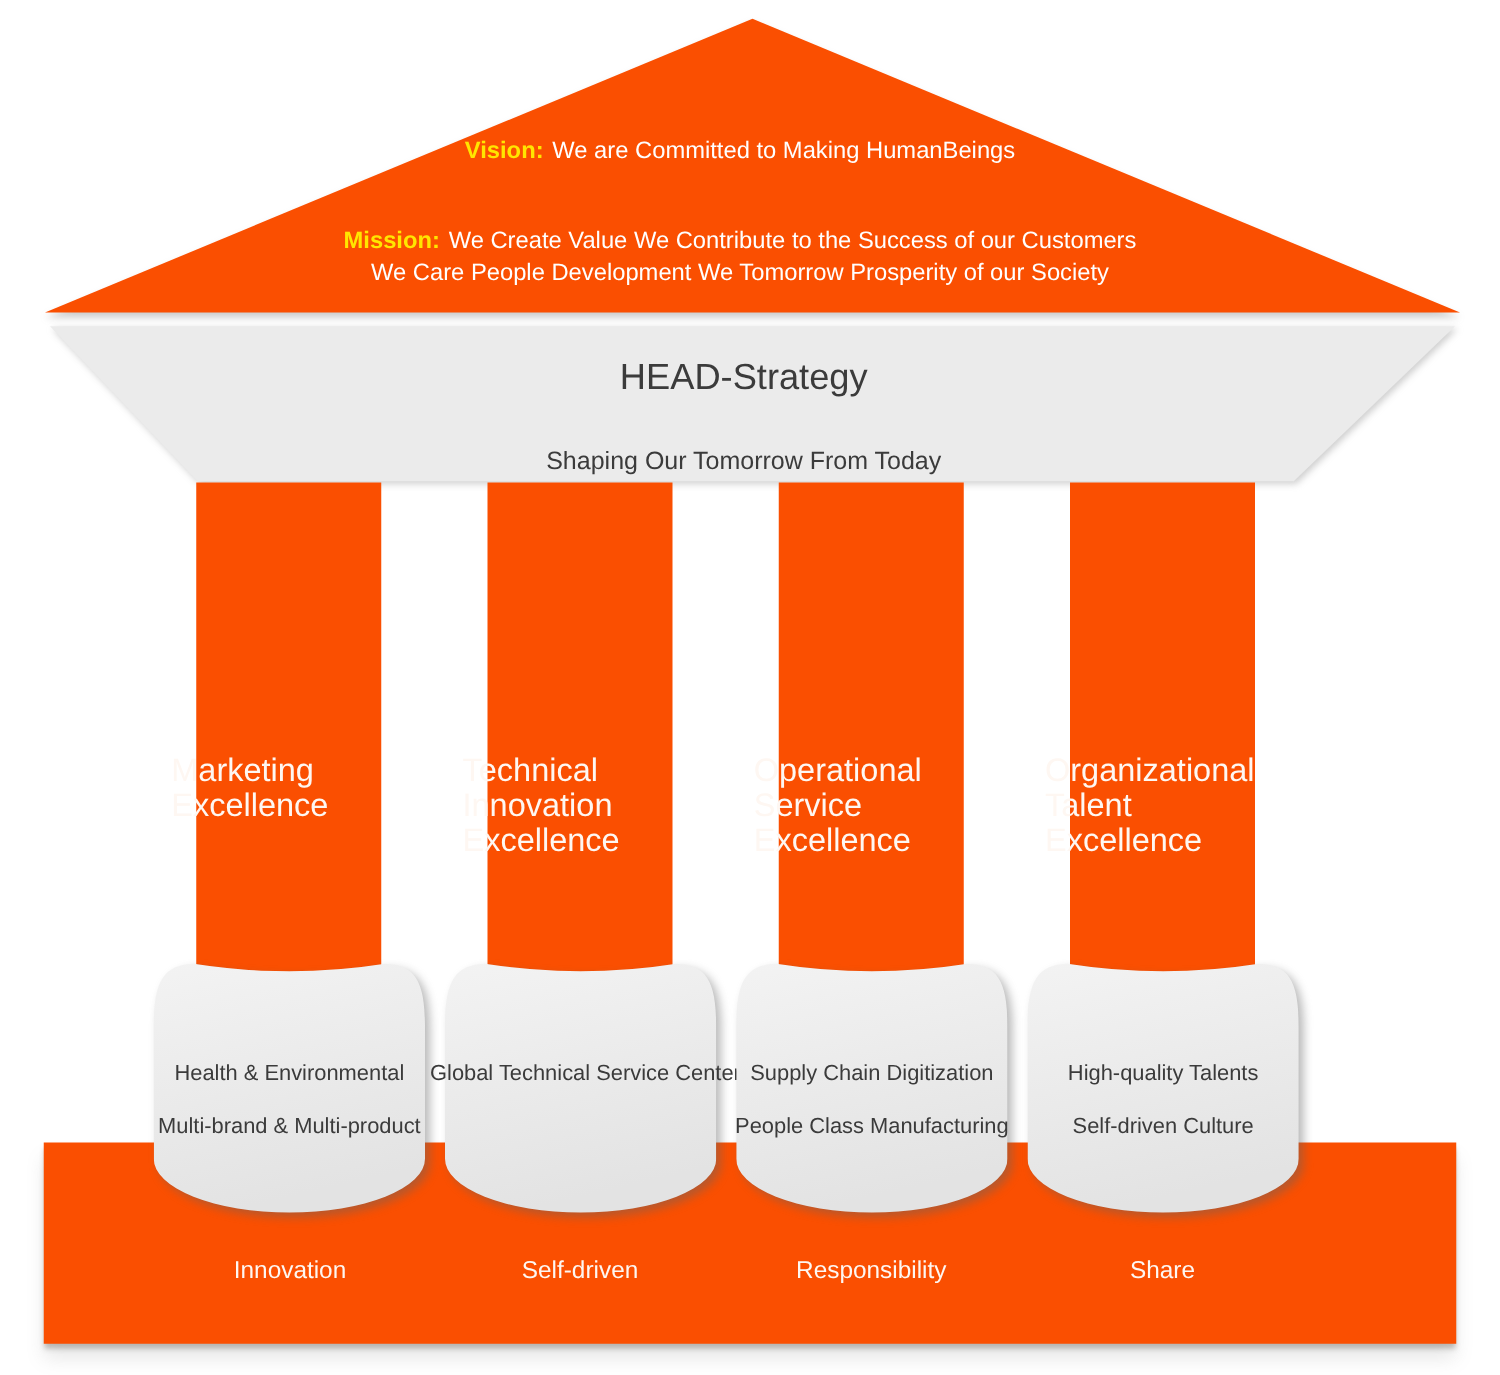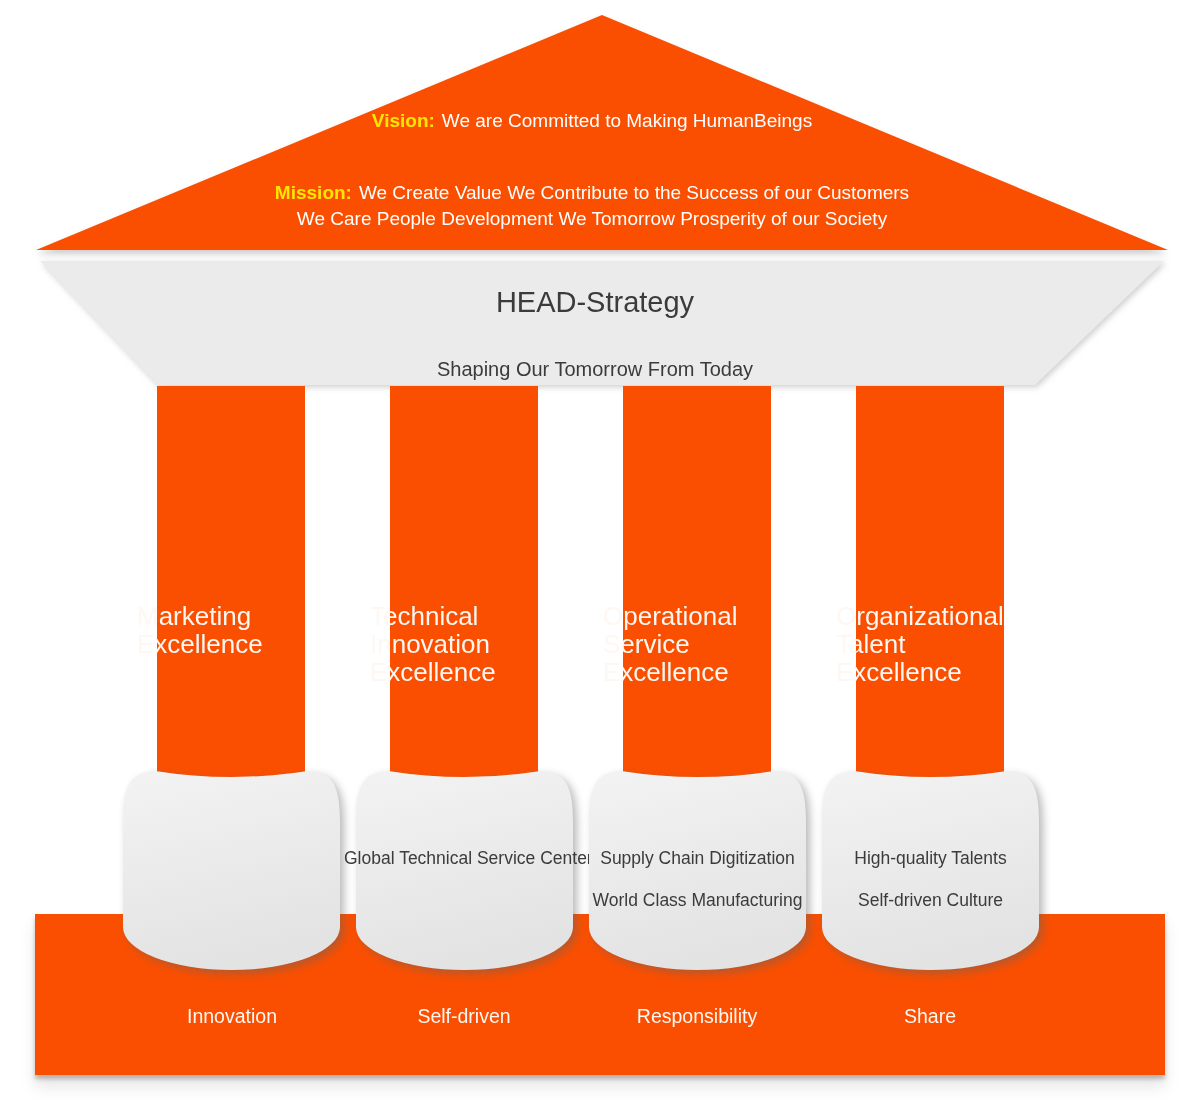--- a/index.html
+++ b/index.html
@@ -118,20 +118,24 @@
   <div class="pbase" style="left:123px">
     <svg width="217" height="202" viewBox="0 0 217 202">
       <defs>
         <linearGradient id="bg1" x1="0" y1="0" x2="0.25" y2="1">
           <stop offset="0" stop-color="#F3F3F3"></stop>
             <stop offset="1" stop-color="#E3E3E3"></stop>
         </linearGradient>
       </defs>
       <path d="M 0 52 C 0 14, 9 3, 32 2 Q 108.5 14, 185 2 C 208 3, 217 14, 217 52 L 217 158 A 108.5 43 0 0 1 0 158 Z" fill="url(#bg1)"></path>
     </svg>
+    <div class="base-text">
+      <div>Health &amp; Environmental</div>
+      <div>Multi-brand &amp; Multi-product</div>
+    </div>
   </div>
   <div class="pbase" style="left:356px">
     <svg width="217" height="202" viewBox="0 0 217 202">
       <defs>
         <linearGradient id="bg2" x1="0" y1="0" x2="0.25" y2="1">
           <stop offset="0" stop-color="#F3F3F3"></stop>
             <stop offset="1" stop-color="#E3E3E3"></stop>
         </linearGradient>
       </defs>
       <path d="M 0 52 C 0 14, 9 3, 32 2 Q 108.5 14, 185 2 C 208 3, 217 14, 217 52 L 217 158 A 108.5 43 0 0 1 0 158 Z" fill="url(#bg2)"></path>
@@ -145,21 +149,21 @@
       <defs>
         <linearGradient id="bg3" x1="0" y1="0" x2="0.25" y2="1">
           <stop offset="0" stop-color="#F3F3F3"></stop>
             <stop offset="1" stop-color="#E3E3E3"></stop>
         </linearGradient>
       </defs>
       <path d="M 0 52 C 0 14, 9 3, 32 2 Q 108.5 14, 185 2 C 208 3, 217 14, 217 52 L 217 158 A 108.5 43 0 0 1 0 158 Z" fill="url(#bg3)"></path>
     </svg>
     <div class="base-text">
       <div>Supply Chain Digitization</div>
-      <div>World Class Manufacturing</div>
+      <div>People Class Manufacturing</div>
     </div>
   </div>
   <div class="pbase" style="left:822px">
     <svg width="217" height="202" viewBox="0 0 217 202">
       <defs>
         <linearGradient id="bg4" x1="0" y1="0" x2="0.25" y2="1">
           <stop offset="0" stop-color="#F3F3F3"></stop>
             <stop offset="1" stop-color="#E3E3E3"></stop>
         </linearGradient>
       </defs>

